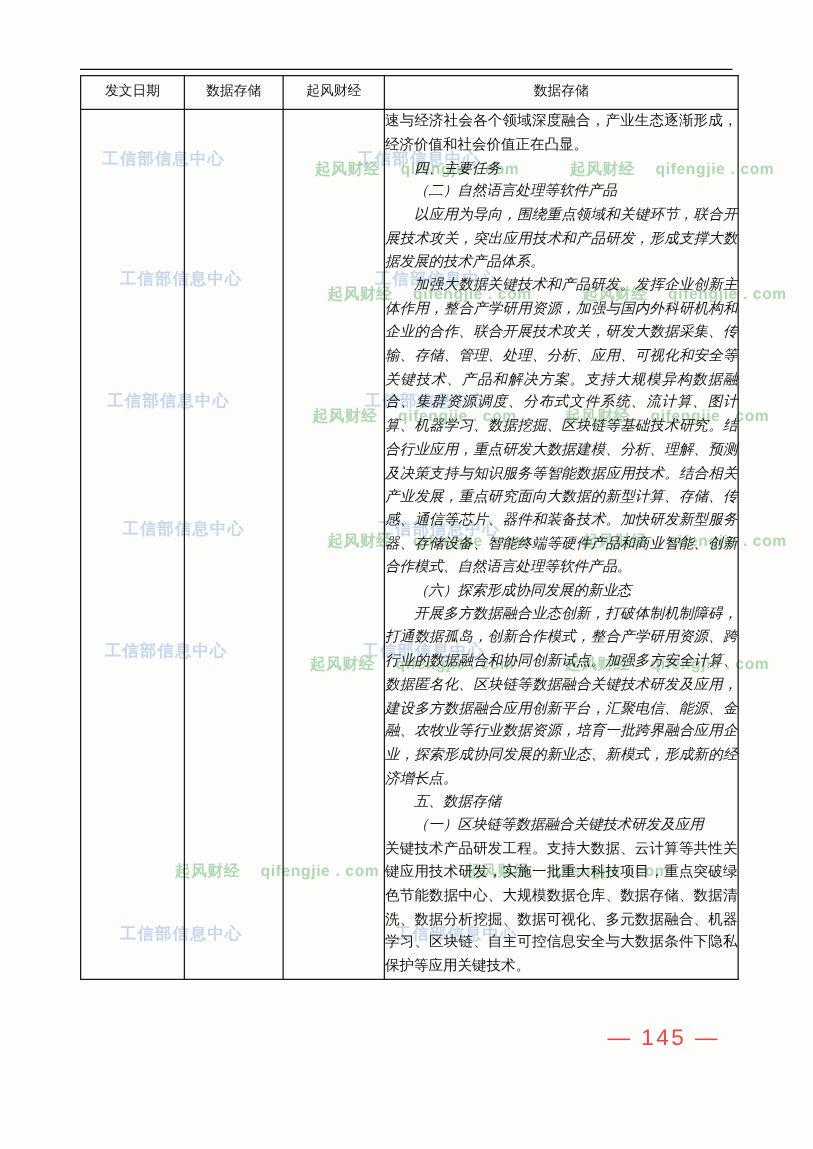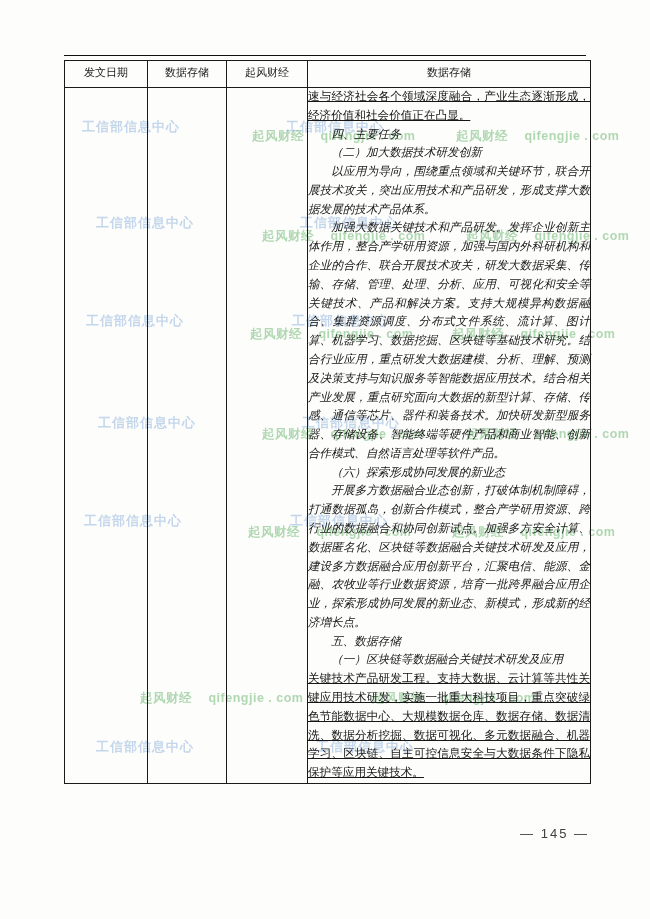--- a/index.html
+++ b/index.html
@@ -83,30 +83,30 @@
     font-size: 11.6px;
     line-height: 1.62;
     text-align: justify;
     text-justify: inter-ideograph;
     color: #161616;
   }
   .main-cell p {
     margin: 0;
   }
   .indent2 { text-indent: 2em; font-style: italic; }
-  .indent0 { text-indent: 0; text-decoration: underline; }
+  .indent0 { text-indent: 0; }
 
   
   .page-number {
     position: absolute;
     bottom: 78px;
-    right: 61px;
-    font-size: 13px;
+    right: 74px;
+    font-size: 18px;
     letter-spacing: 2px;
-    color: #404040;
+    color: #ef4444;
     font-family: "Liberation Sans", sans-serif;
   }
 
   
   .wm {
     position: absolute;
     pointer-events: none;
     user-select: none;
     white-space: nowrap;
     font-family: "Liberation Sans", sans-serif;
@@ -207,21 +207,21 @@
     </thead>
     <tbody>
       <tr>
         <td class="body-cell"></td>
         <td class="body-cell"></td>
         <td class="body-cell"></td>
         <td class="body-cell main-cell">
           <div id="main-content">
               <p class="indent0">速与经济社会各个领域深度融合，产业生态逐渐形成，经济价值和社会价值正在凸显。</p>
               <p class="indent2">四、主要任务</p>
-              <p class="indent2">（二）加大数据技术研发创新</p>
+              <p class="indent2">（二）自然语言处理等软件产品</p>
               <p class="indent2">以应用为导向，围绕重点领域和关键环节，联合开展技术攻关，突出应用技术和产品研发，形成支撑大数据发展的技术产品体系。</p>
               <p class="indent2">加强大数据关键技术和产品研发。发挥企业创新主体作用，整合产学研用资源，加强与国内外科研机构和企业的合作、联合开展技术攻关，研发大数据采集、传输、存储、管理、处理、分析、应用、可视化和安全等关键技术、产品和解决方案。支持大规模异构数据融合、集群资源调度、分布式文件系统、流计算、图计算、机器学习、数据挖掘、区块链等基础技术研究。结合行业应用，重点研发大数据建模、分析、理解、预测及决策支持与知识服务等智能数据应用技术。结合相关产业发展，重点研究面向大数据的新型计算、存储、传感、通信等芯片、器件和装备技术。加快研发新型服务器、存储设备、智能终端等硬件产品和商业智能、创新合作模式、自然语言处理等软件产品。</p>
               <p class="indent2">（六）探索形成协同发展的新业态</p>
               <p class="indent2">开展多方数据融合业态创新，打破体制机制障碍，打通数据孤岛，创新合作模式，整合产学研用资源、跨行业的数据融合和协同创新试点。加强多方安全计算、数据匿名化、区块链等数据融合关键技术研发及应用，建设多方数据融合应用创新平台，汇聚电信、能源、金融、农牧业等行业数据资源，培育一批跨界融合应用企业，探索形成协同发展的新业态、新模式，形成新的经济增长点。</p>
               <p class="indent2">五、数据存储</p>
               <p class="indent2">（一）区块链等数据融合关键技术研发及应用</p>
               <p class="indent0">关键技术产品研发工程。支持大数据、云计算等共性关键应用技术研发，实施一批重大科技项目，重点突破绿色节能数据中心、大规模数据仓库、数据存储、数据清洗、数据分析挖掘、数据可视化、多元数据融合、机器学习、区块链、自主可控信息安全与大数据条件下隐私保护等应用关键技术。</p>
             </div>
         </td>
       </tr>

